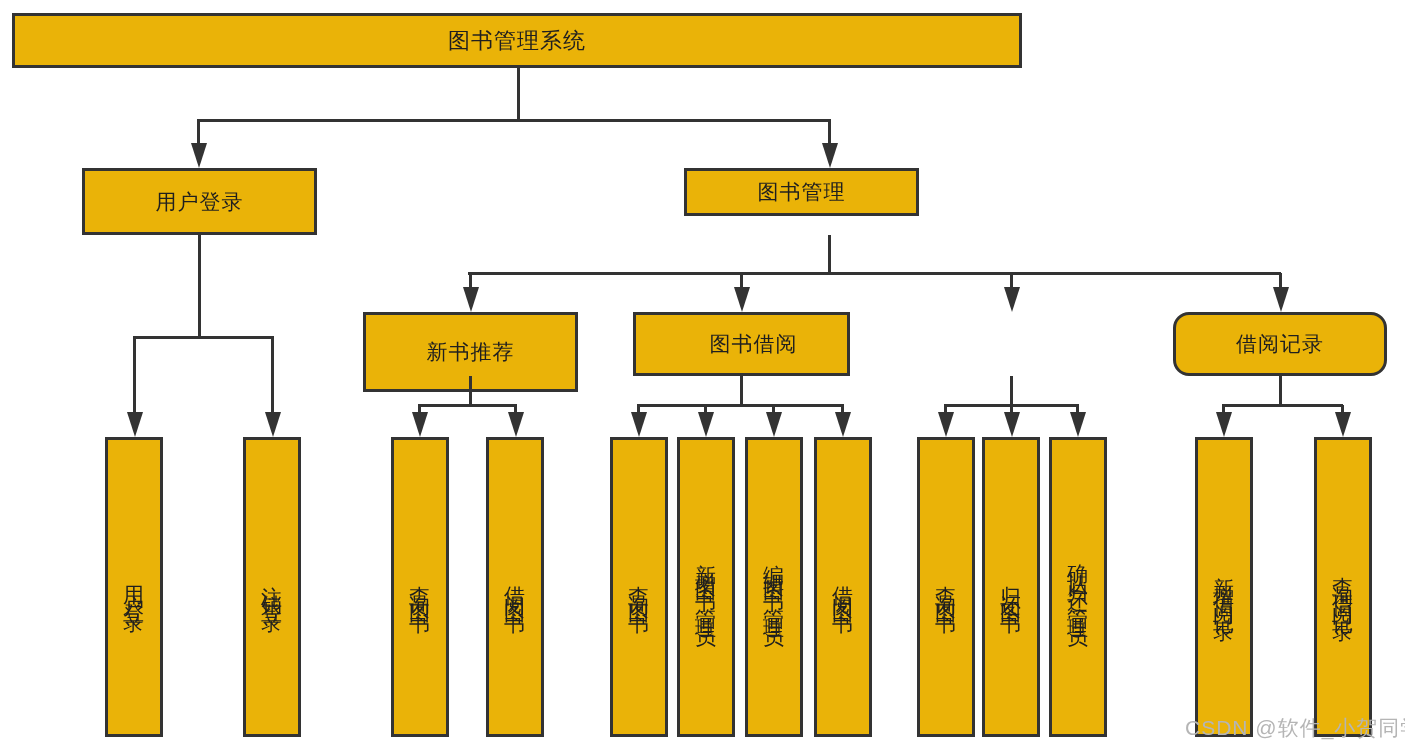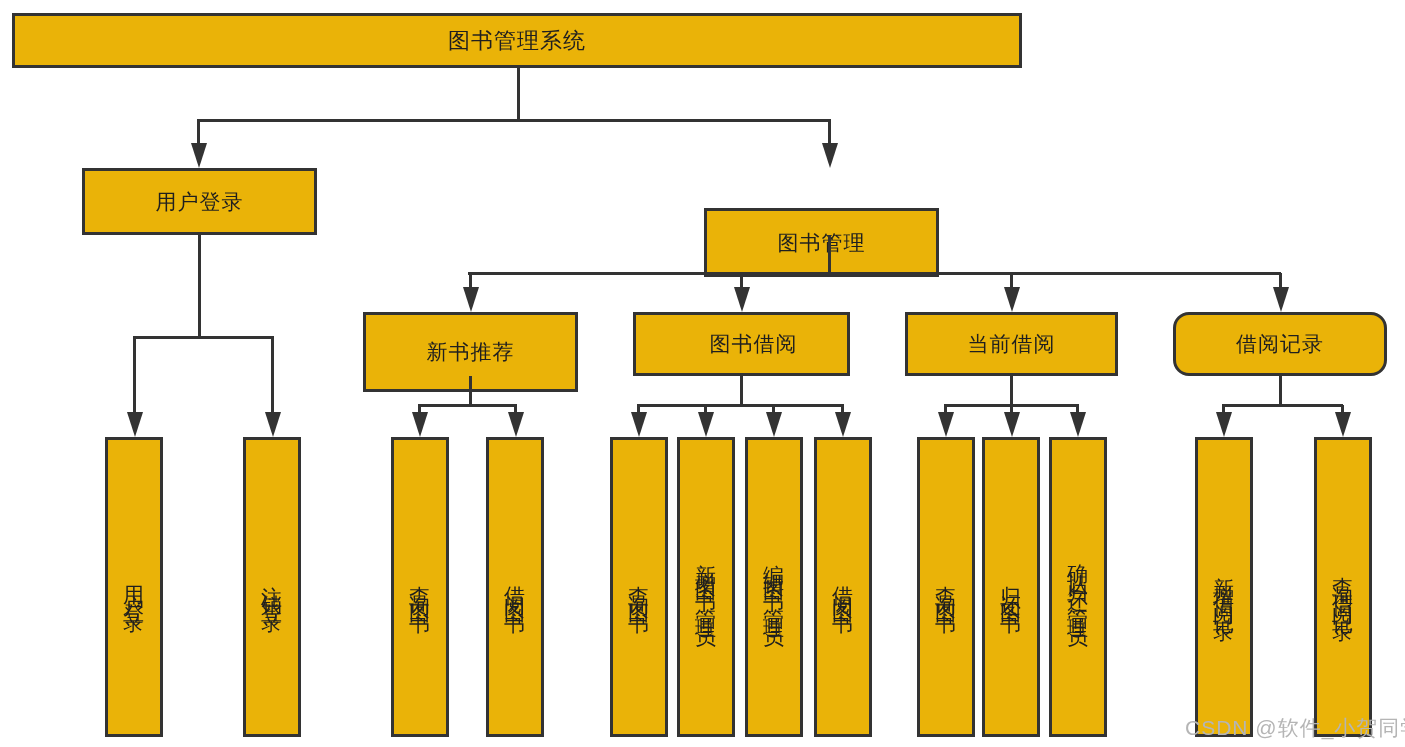--- a/index.html
+++ b/index.html
@@ -79,44 +79,41 @@
   </div>
 
   <div class="vline" style="left:517px; top:68px; height:52px;"></div>
   <div class="hline" style="left:197px; top:119px; width:634px;"></div>
   <div class="arrow" style="left:197px; top:120px; height:23px;"></div>
   <div class="arrow" style="left:828px; top:120px; height:23px;"></div>
 
   <div class="box" style="left:82px; top:168px; width:235px; height:67px;">
     <span>用户登录</span>
   </div>
-  <div class="box" style="left:704px; top:168px; width:235px; height:69px;margin-top:40px;">
+  <div class="box" style="left:684px; top:168px; width:235px; height:48px;">
     <span>图书管理</span>
   </div>
 
   <div class="vline" style="left:198px; top:235px; height:104px;"></div>
   <div class="hline" style="left:133px; top:336px; width:141px;"></div>
   <div class="arrow" style="left:133px; top:337px; height:75px;"></div>
   <div class="arrow" style="left:271px; top:337px; height:75px;"></div>
 
   <div class="vline" style="left:828px; top:235px; height:40px;"></div>
   <div class="hline" style="left:468px; top:272px; width:813px;"></div>
   <div class="arrow" style="left:469px; top:273px; height:14px;"></div>
   <div class="arrow" style="left:740px; top:273px; height:14px;"></div>
   <div class="arrow" style="left:1010px; top:273px; height:14px;"></div>
   <div class="arrow" style="left:1279px; top:273px; height:14px;"></div>
 
   <div class="box" style="left:363px; top:312px; width:215px; height:80px;">
     <span>新书推荐</span>
   </div>
   <div class="box" style="left:633px; top:312px; width:217px; height:64px;padding-left:24px;">
     <span>图书借阅</span>
-  </div>
-  <div class="box" style="left:905px; top:312px; width:213px; height:64px;">
-    <span>当前借阅</span>
   </div>
   <div class="box" style="left:1173px; top:312px; width:214px; height:64px;border-radius:16px;">
     <span>借阅记录</span>
   </div>
 
   <div class="vline" style="left:469px; top:376px; height:31px;"></div>
   <div class="hline" style="left:418px; top:404px; width:99px;"></div>
   <div class="arrow" style="left:418px; top:405px; height:7px;"></div>
   <div class="arrow" style="left:514px; top:405px; height:7px;"></div>
 

